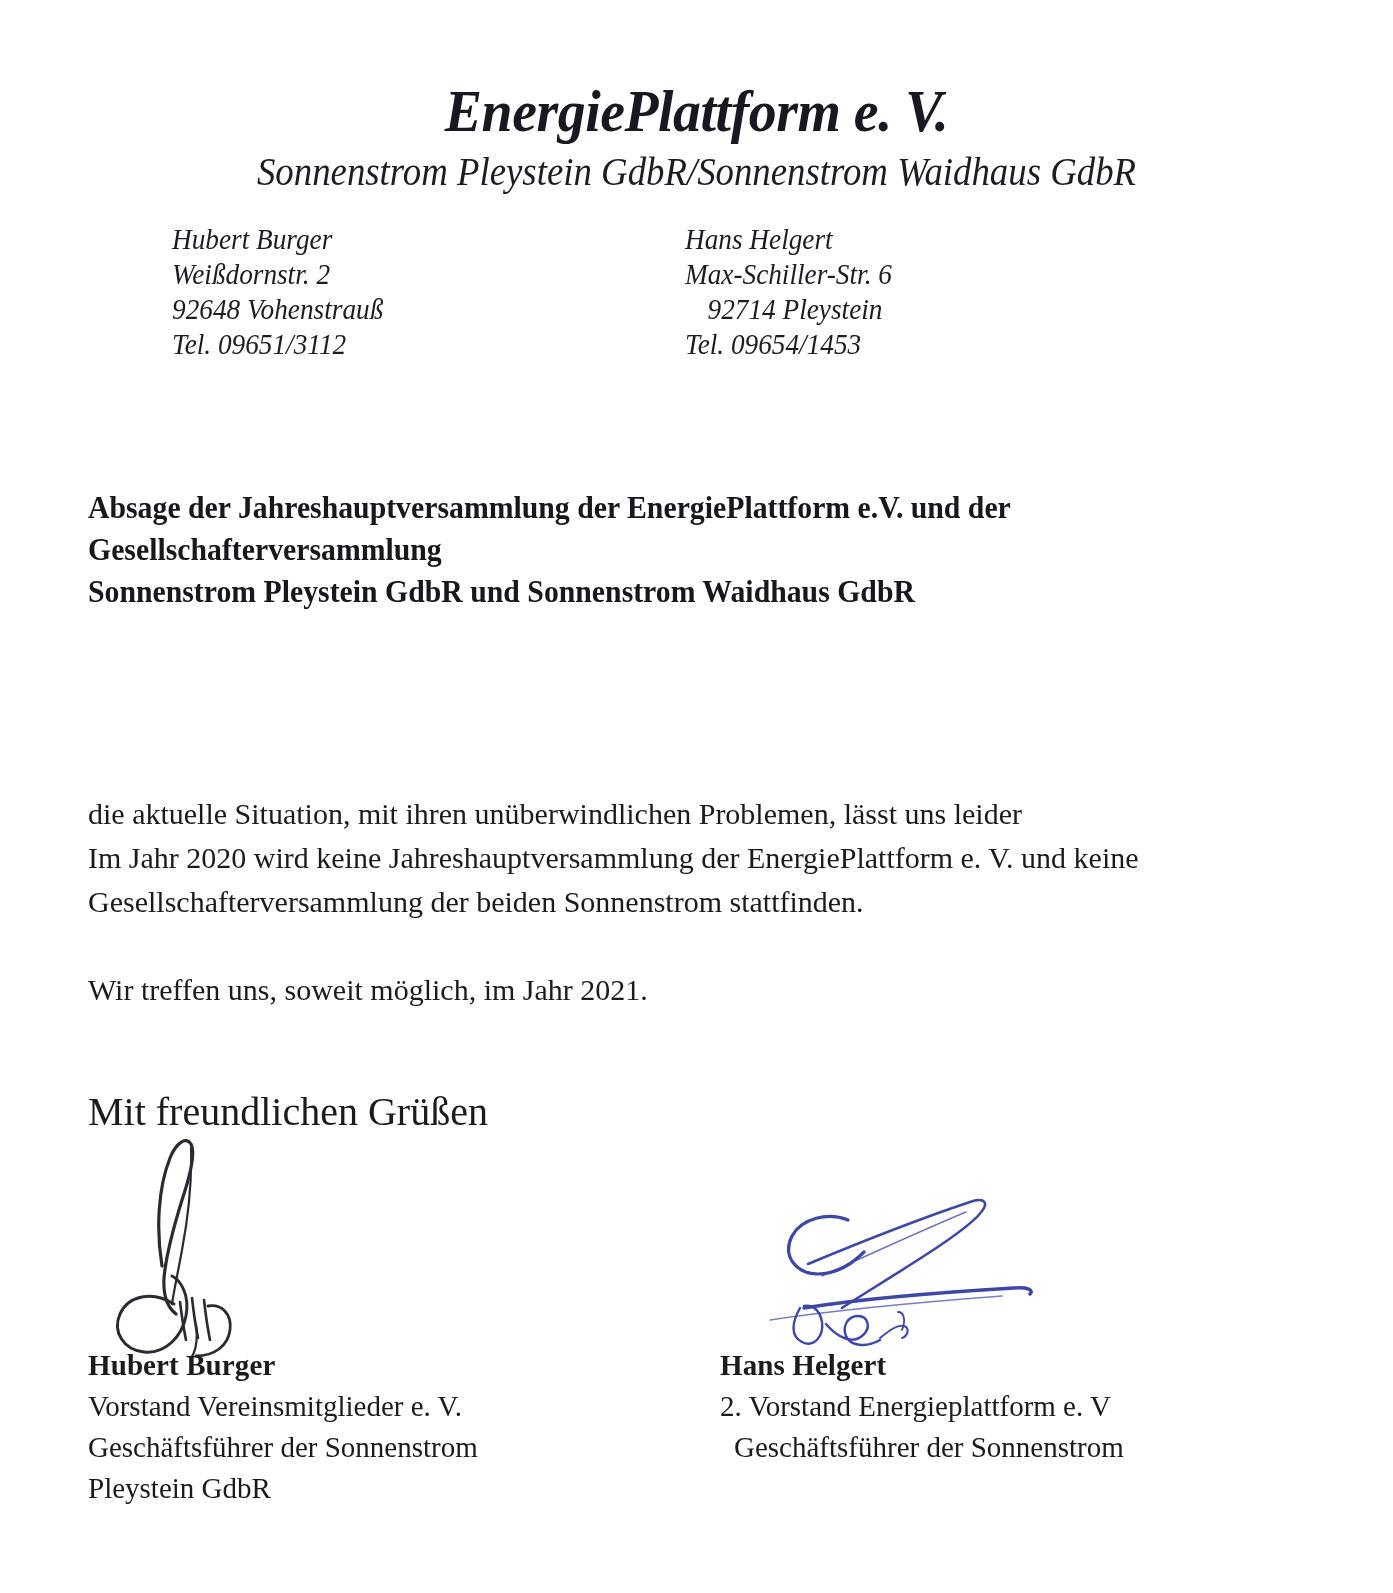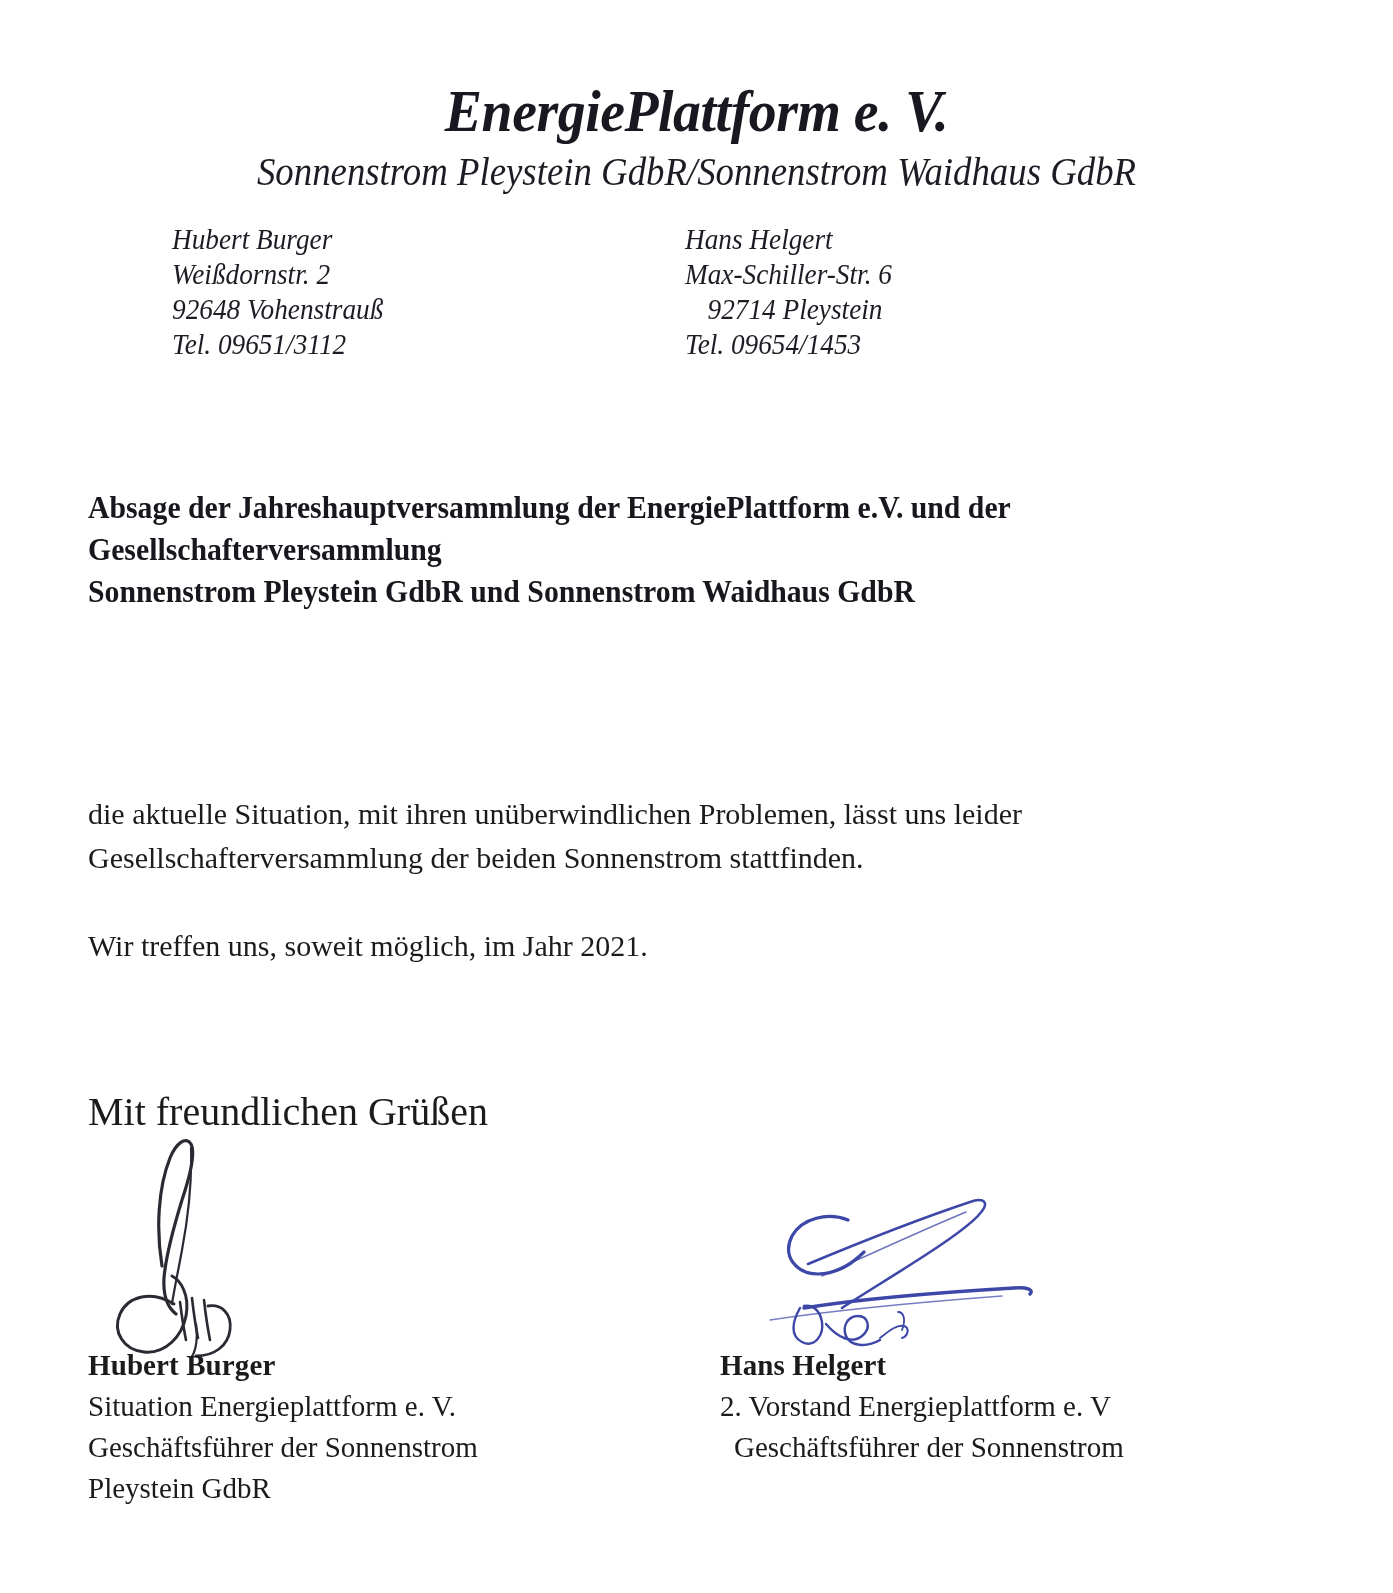--- a/index.html
+++ b/index.html
@@ -182,20 +182,21 @@
 
   <div class="subject">
     <div class="subject-line">Absage der Jahreshauptversammlung der EnergiePlattform e.V. und der</div>
     <div class="subject-line">Gesellschafterversammlung</div>
     <div class="subject-line">Sonnenstrom Pleystein GdbR und Sonnenstrom Waidhaus GdbR</div>
   </div>
 
 
   <div class="body-block">
     <p>die aktuelle Situation, mit ihren unüberwindlichen Problemen, lässt uns leider</p>
+    <p>Im Jahr 2020 wird keine Jahreshauptversammlung der EnergiePlattform e. V. und keine</p>
     <p>Gesellschafterversammlung der beiden Sonnenstrom stattfinden.</p>
     <div class="body-gap"></div>
     <p>Wir treffen uns, soweit möglich, im Jahr 2021.</p>
   </div>
 
   <div class="closing">Mit freundlichen Grüßen</div>
 
   <svg class="sig-ink" id="sig-left" width="220" height="240" viewBox="0 0 220 240">
     <g fill="none" stroke="#2a2a33" stroke-linecap="round" stroke-linejoin="round">
 
@@ -238,21 +239,21 @@
       <path d="M70 156 C82 170 96 176 106 168 C116 160 112 148 102 148
                C92 148 86 158 90 168 C94 178 110 180 124 172" stroke-width="2.4" stroke="#3d47a8"></path>
 
       <path d="M124 170 C134 162 142 156 148 158 C154 160 152 168 146 170" stroke-width="2" stroke="#3d47a8"></path>
       <path d="M146 162 C150 152 148 144 142 144" stroke-width="1.8" stroke="#3d47a8"></path>
     </g>
   </svg>
 
   <div class="sig-block left">
     <div class="sig-name">Hubert Burger</div>
-    <div class="sig-role">Situation Energieplattform e. V.</div>
+    <div class="sig-role">Vorstand Vereinsmitglieder e. V.</div>
     <div class="sig-role">Geschäftsführer der Sonnenstrom</div>
     <div class="sig-role">Pleystein GdbR</div>
   </div>
 
   <div class="sig-block right">
     <div class="sig-name">Hans Helgert</div>
     <div class="sig-role">2. Vorstand Energieplattform e. V</div>
     <div class="sig-role indent">Geschäftsführer der Sonnenstrom</div>
   </div>
 

